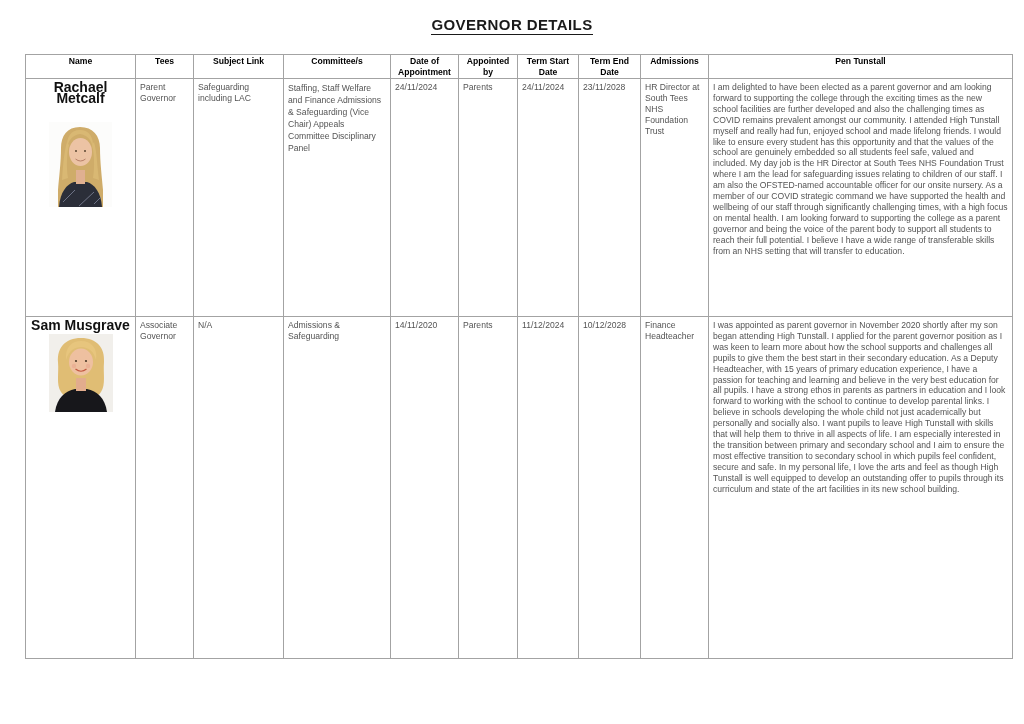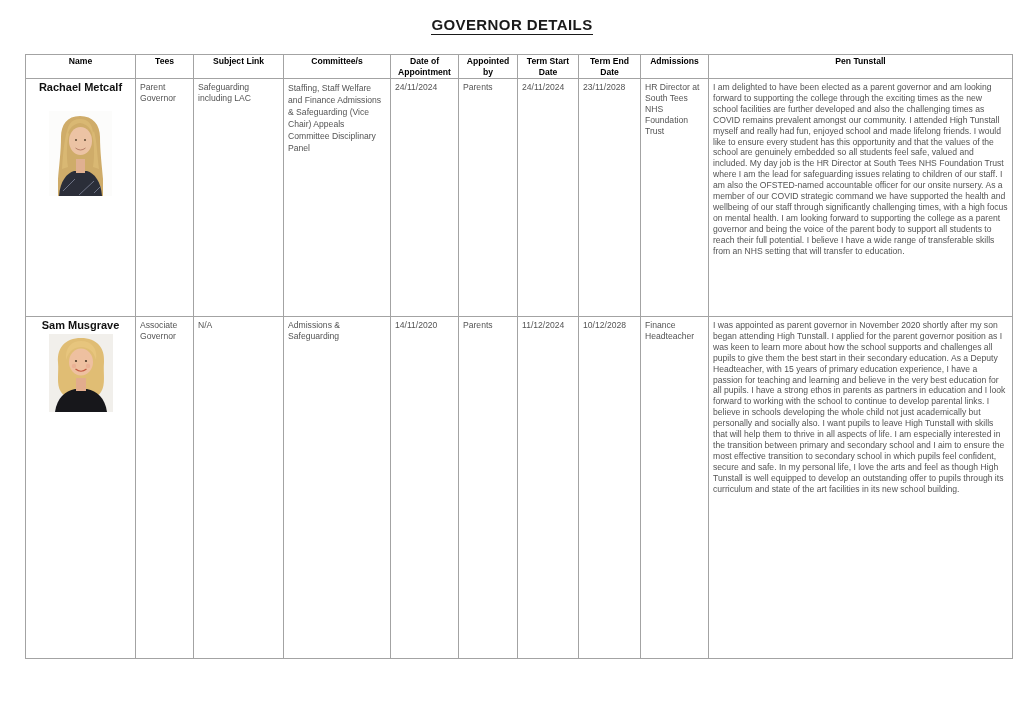--- a/index.html
+++ b/index.html
@@ -27,21 +27,21 @@
     text-align: center; padding: 1px 2px; height: 23px;
   }
   .gov-table td {
     font-size: 8.6px; line-height: 10.9px; color: #545454;
     padding: 3px 4px 2px 4px; text-align: left;
   }
   tr.row-1 { height: 238px; }
   tr.row-2 { height: 342px; }
 
   td.name-cell { text-align: center; padding-top: 3px; }
-  .gov-name { font-weight: 700; color: #111; font-size: 11px; }
+  .gov-name { font-weight: 700; color: #111; font-size: 14px; }
   .photo { display: block; margin: 0 auto; }
   .photo-gap-lg { margin-top: 18px; }
   .photo-gap-sm { margin-top: 3px; }
 
   td.committee-loose { line-height: 12px; margin-left: 16px; }
   td.pen-profile-cell { line-height: 10.9px; }
 </style>
 </head>
 <body>
 

